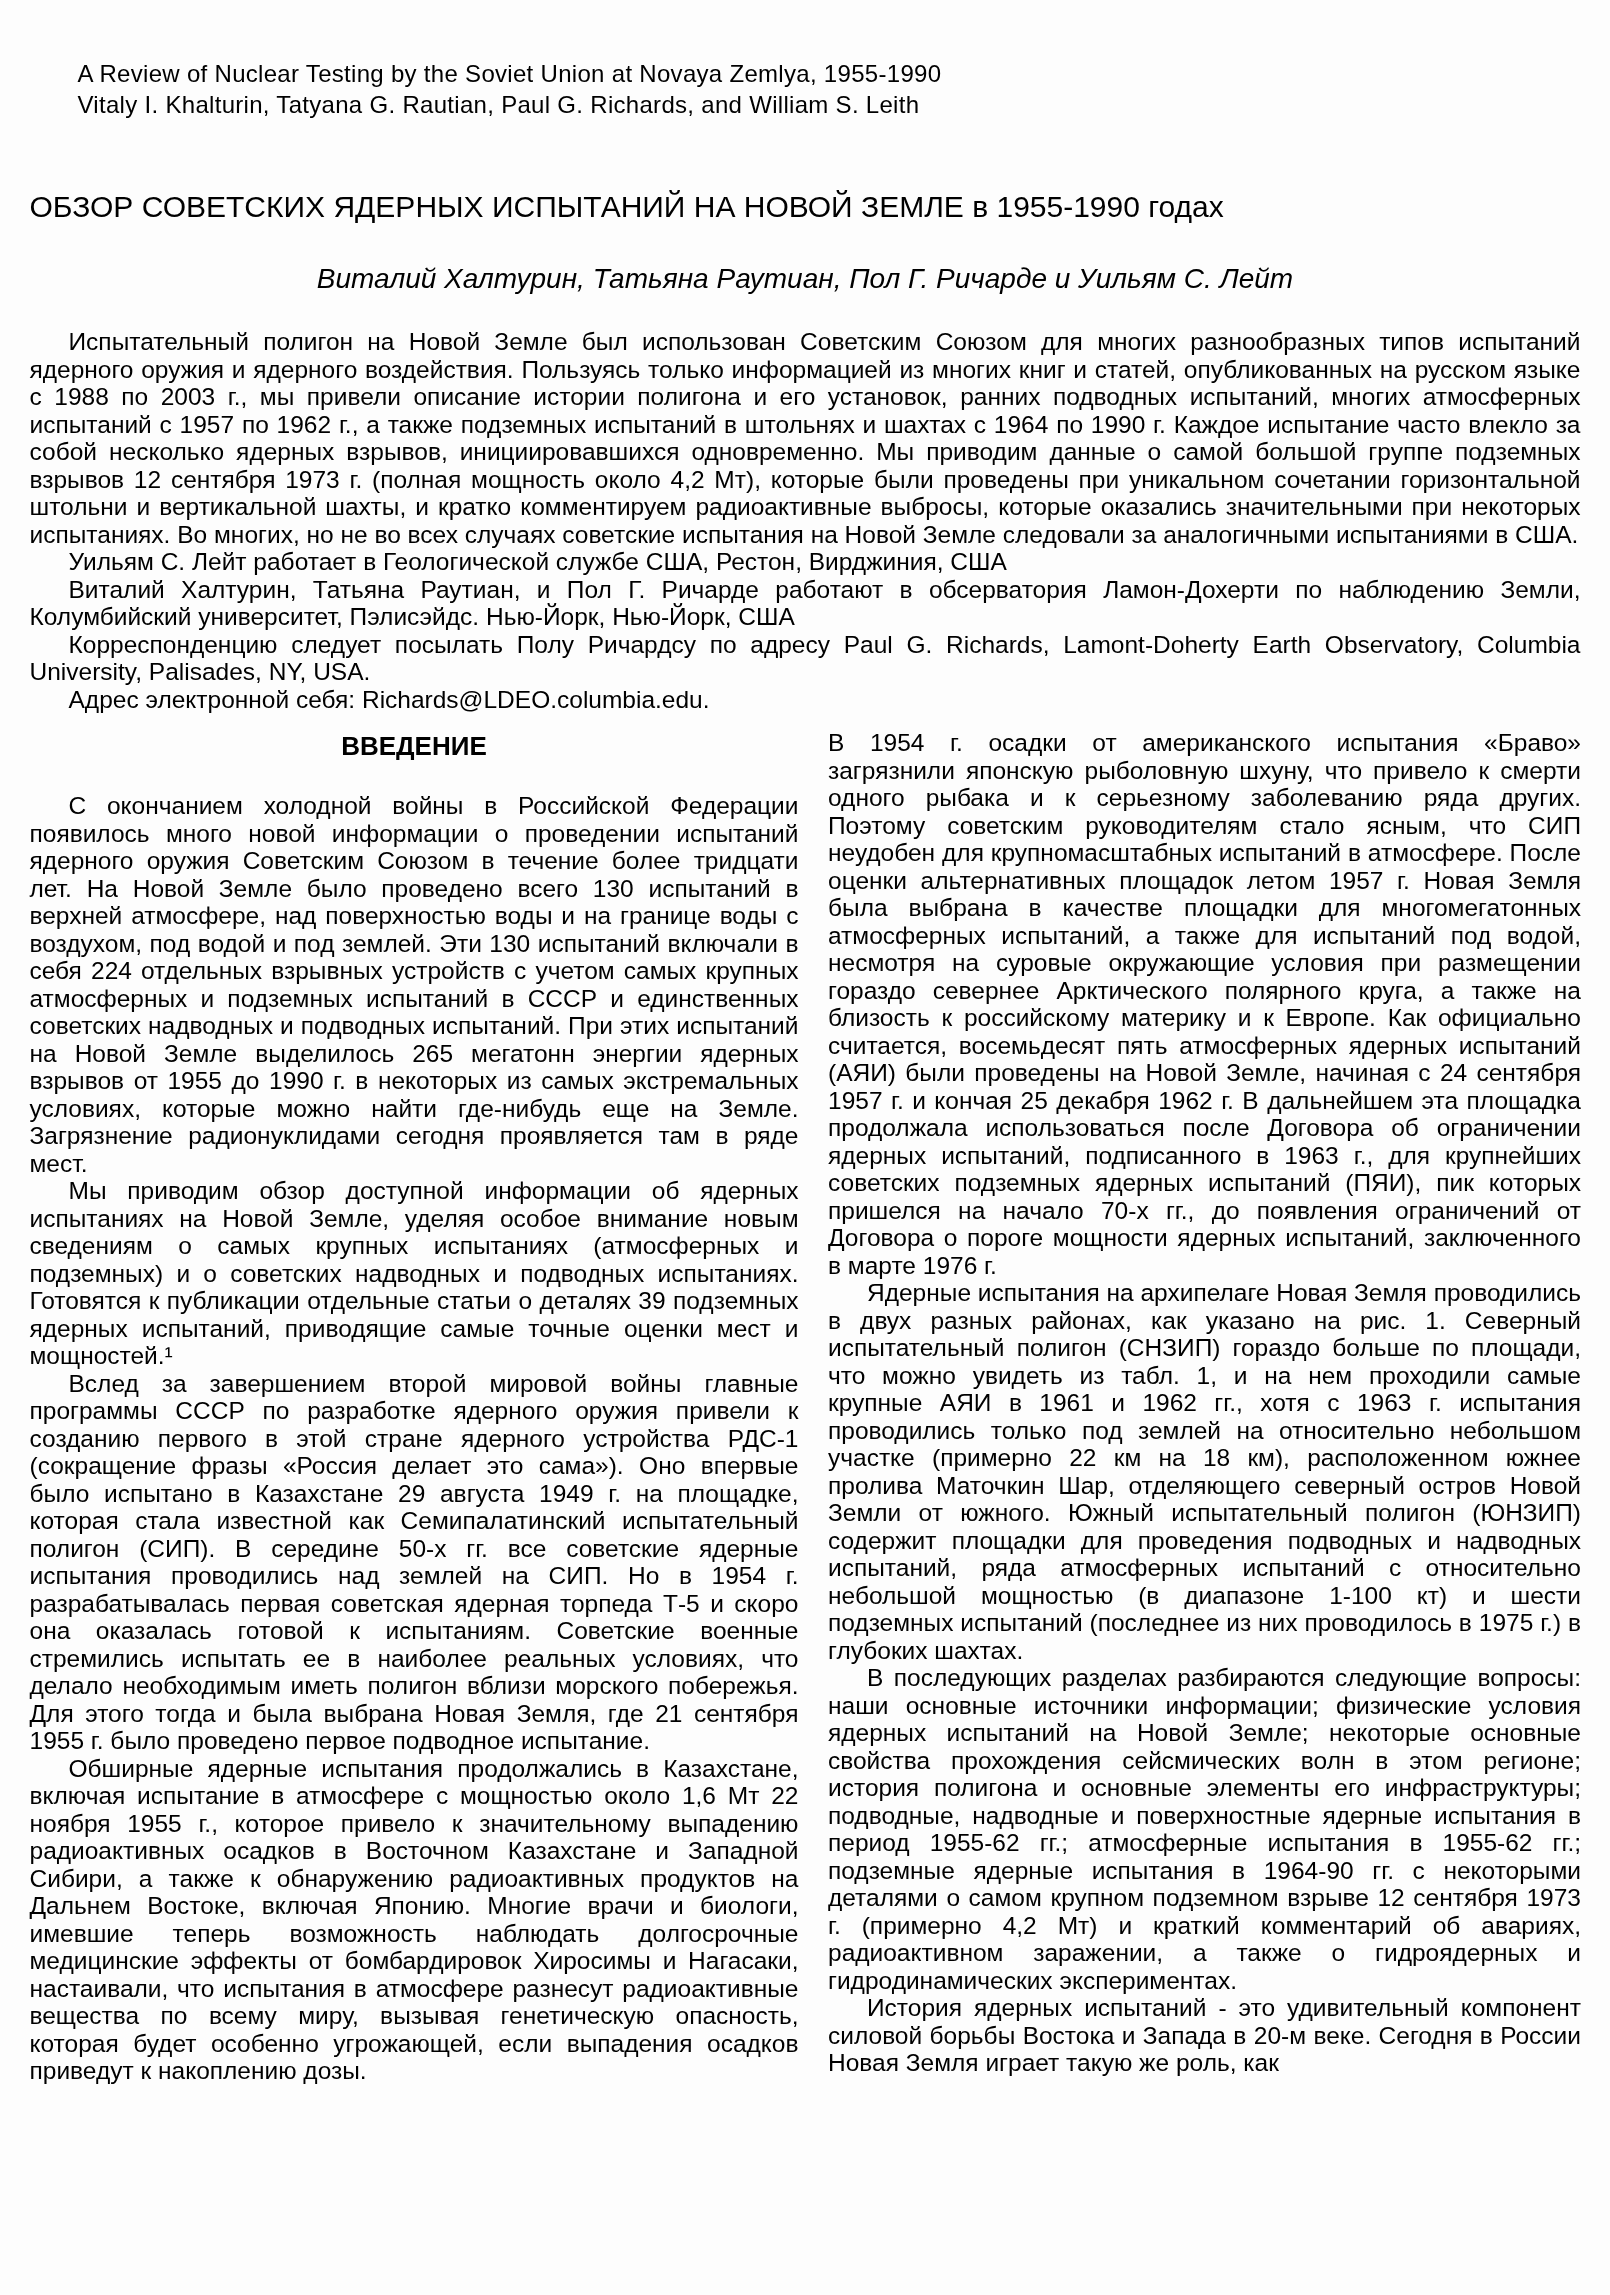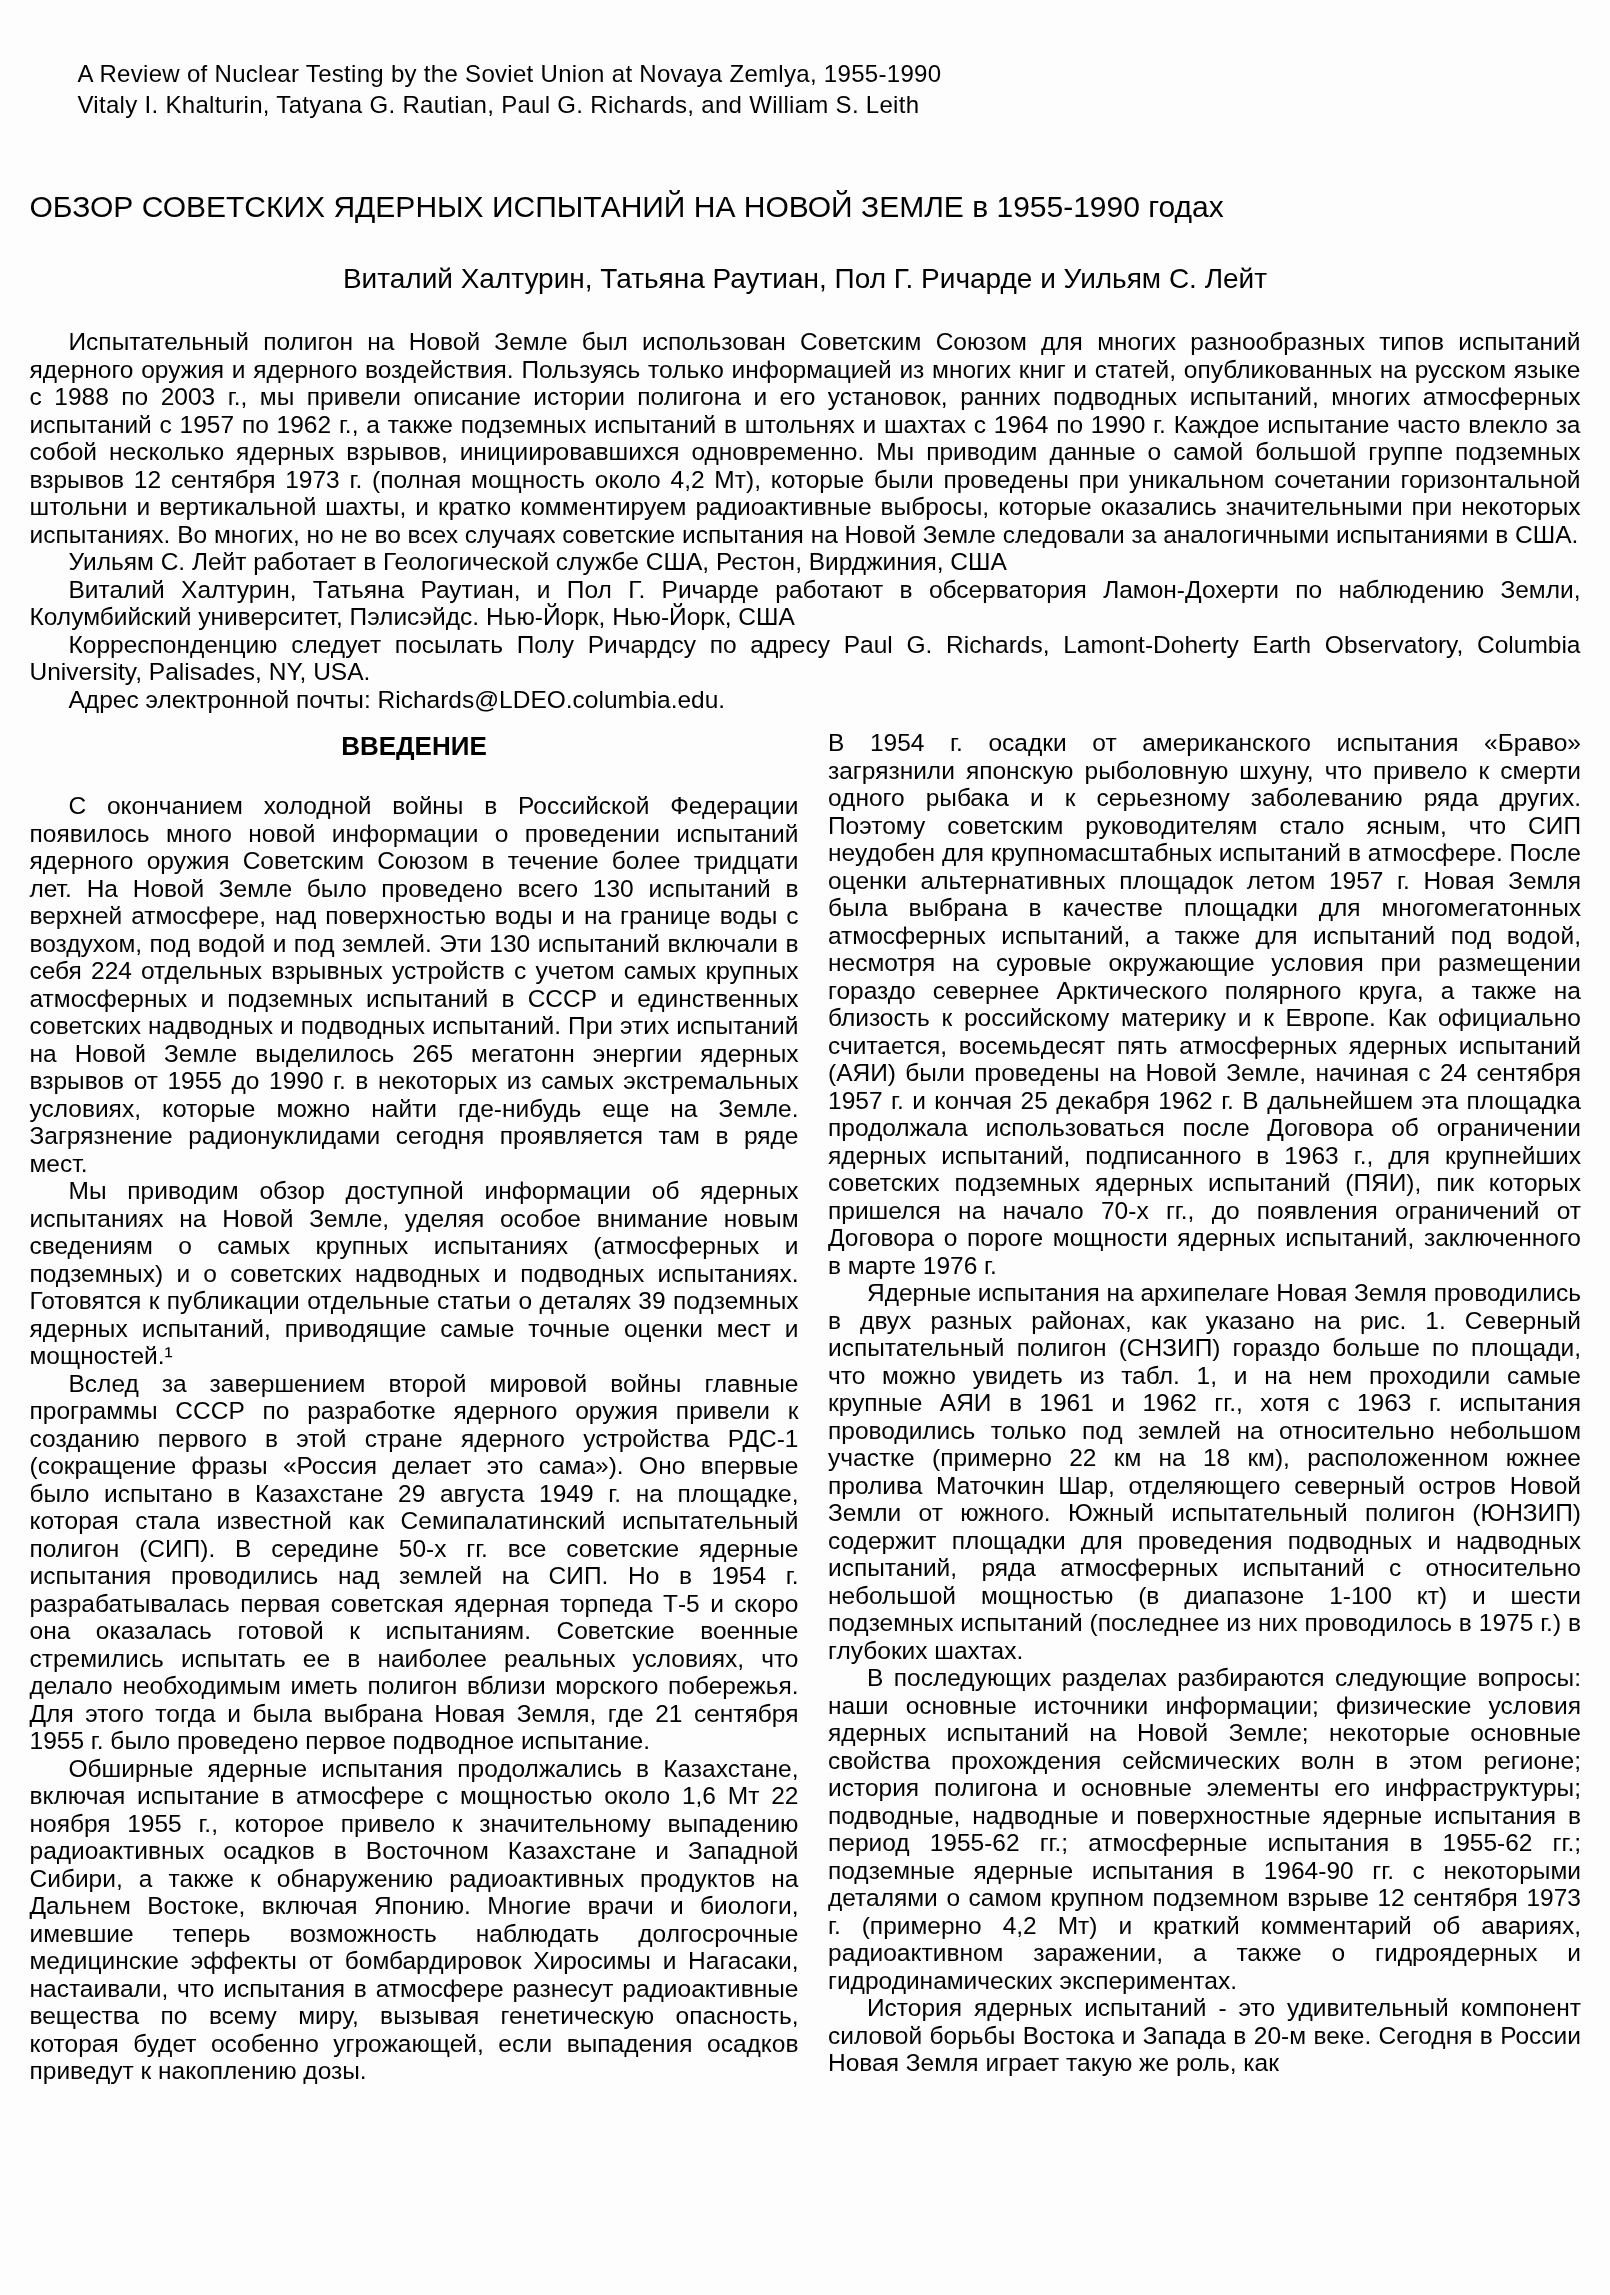--- a/index.html
+++ b/index.html
@@ -9,21 +9,21 @@
     overflow:hidden;position:relative;box-sizing:border-box;
     padding:58px 29.5px 0 29.5px;
     -webkit-font-smoothing:antialiased;
   }
   .hdr{font-size:24px;line-height:31px;letter-spacing:0.3px;margin-left:48px;}
   .hdr .jr-italic{font-style:italic;}
   .title-ru{
     margin-top:70px;text-align:left;font-weight:normal;font-size:30px;line-height:34px;
   }
   .authors-ru{
-    margin-top:39px;text-align:center;font-size:28px;line-height:31px;
+    margin-top:39px;text-align:center;font-style:italic;font-size:28px;line-height:31px;
   }
   .front{
     margin-top:34px;font-size:24.5px;line-height:27.5px;text-align:justify;
   }
   .front p{margin:0;text-indent:39px;}
   .columns{display:flex;gap:29.5px;margin-top:16px;}
   .col{flex:0 0 auto;width:769px;font-size:24.5px;line-height:27.5px;text-align:justify;}
   .col.right{width:753px;}
   .col p{margin:0;text-indent:39px;}
   .col p.noindent{text-indent:0;}
@@ -44,21 +44,21 @@
 
   <div class="title-ru">ОБЗОР СОВЕТСКИХ ЯДЕРНЫХ ИСПЫТАНИЙ НА НОВОЙ ЗЕМЛЕ в 1955-1990 годах</div>
 
   <div class="authors-ru">Виталий Халтурин, Татьяна Раутиан, Пол Г. Ричарде и Уильям С. Лейт</div>
 
   <div class="front">
     <p>Испытательный полигон на Новой Земле был использован Советским Союзом для многих разнообразных типов испытаний ядерного оружия и ядерного воздействия. Пользуясь только информацией из многих книг и статей, опубликованных на русском языке с 1988 по 2003 г., мы привели описание истории полигона и его установок, ранних подводных испытаний, многих атмосферных испытаний с 1957 по 1962 г., а также подземных испытаний в штольнях и шахтах с 1964 по 1990 г. Каждое испытание часто влекло за собой несколько ядерных взрывов, инициировавшихся одновременно. Мы приводим данные о самой большой группе подземных взрывов 12 сентября 1973 г. (полная мощность около 4,2 Мт), которые были проведены при уникальном сочетании горизонтальной штольни и вертикальной шахты, и кратко комментируем радиоактивные выбросы, которые оказались значительными при некоторых испытаниях. Во многих, но не во всех случаях советские испытания на Новой Земле следовали за аналогичными испытаниями в США.</p>
     <p>Уильям С. Лейт работает в Геологической службе США, Рестон, Вирджиния, США</p>
     <p>Виталий Халтурин, Татьяна Раутиан, и Пол Г. Ричарде работают в обсерватория Ламон-Дохерти по наблюдению Земли, Колумбийский университет, Пэлисэйдс. Нью-Йорк, Нью-Йорк, США</p>
     <p>Корреспонденцию следует посылать Полу Ричардсу по адресу Paul G. Richards, Lamont-Doherty Earth Observatory, Columbia University, Palisades, NY, USA.</p>
-    <p>Адрес электронной почты: Richards@LDEO.columbia.edu.</p>
+    <p>Адрес электронной себя: Richards@LDEO.columbia.edu.</p>
   </div>
 
   <div class="columns">
     <div class="col left">
       <div class="intro-head">ВВЕДЕНИЕ</div>
       <p>С окончанием холодной войны в Российской Федерации появилось много новой информации о проведении испытаний ядерного оружия Советским Союзом в течение более тридцати лет. На Новой Земле было проведено всего 130 испытаний в верхней атмосфере, над поверхностью воды и на границе воды с воздухом, под водой и под землей. Эти 130 испытаний включали в себя 224 отдельных взрывных устройств с учетом самых крупных атмосферных и подземных испытаний в СССР и единственных советских надводных и подводных испытаний. При этих испытаний на Новой Земле выделилось 265 мегатонн энергии ядерных взрывов от 1955 до 1990 г. в некоторых из самых экстремальных условиях, которые можно найти где-нибудь еще на Земле. Загрязнение радионуклидами сегодня проявляется там в ряде мест.</p>
       <p>Мы приводим обзор доступной информации об ядерных испытаниях на Новой Земле, уделяя особое внимание новым сведениям о самых крупных испытаниях (атмосферных и подземных) и о советских надводных и подводных испытаниях. Готовятся к публикации отдельные статьи о деталях 39 подземных ядерных испытаний, приводящие самые точные оценки мест и мощностей.¹</p>
       <p>Вслед за завершением второй мировой войны главные программы СССР по разработке ядерного оружия привели к созданию первого в этой стране ядерного устройства РДС-1 (сокращение фразы «Россия делает это сама»). Оно впервые было испытано в Казахстане 29 августа 1949 г. на площадке, которая стала известной как Семипалатинский испытательный полигон (СИП). В середине 50-х гг. все советские ядерные испытания проводились над землей на СИП. Но в 1954 г. разрабатывалась первая советская ядерная торпеда Т-5 и скоро она оказалась готовой к испытаниям. Советские военные стремились испытать ее в наиболее реальных условиях, что делало необходимым иметь полигон вблизи морского побережья. Для этого тогда и была выбрана Новая Земля, где 21 сентября 1955 г. было проведено первое подводное испытание.</p>
       <p>Обширные ядерные испытания продолжались в Казахстане, включая испытание в атмосфере с мощностью около 1,6 Мт 22 ноября 1955 г., которое привело к значительному выпадению радиоактивных осадков в Восточном Казахстане и Западной Сибири, а также к обнаружению радиоактивных продуктов на Дальнем Востоке, включая Японию. Многие врачи и биологи, имевшие теперь возможность наблюдать долгосрочные медицинские эффекты от бомбардировок Хиросимы и Нагасаки, настаивали, что испытания в атмосфере разнесут радиоактивные вещества по всему миру, вызывая генетическую опасность, которая будет особенно угрожающей, если выпадения осадков приведут к накоплению дозы.</p>
     </div>

